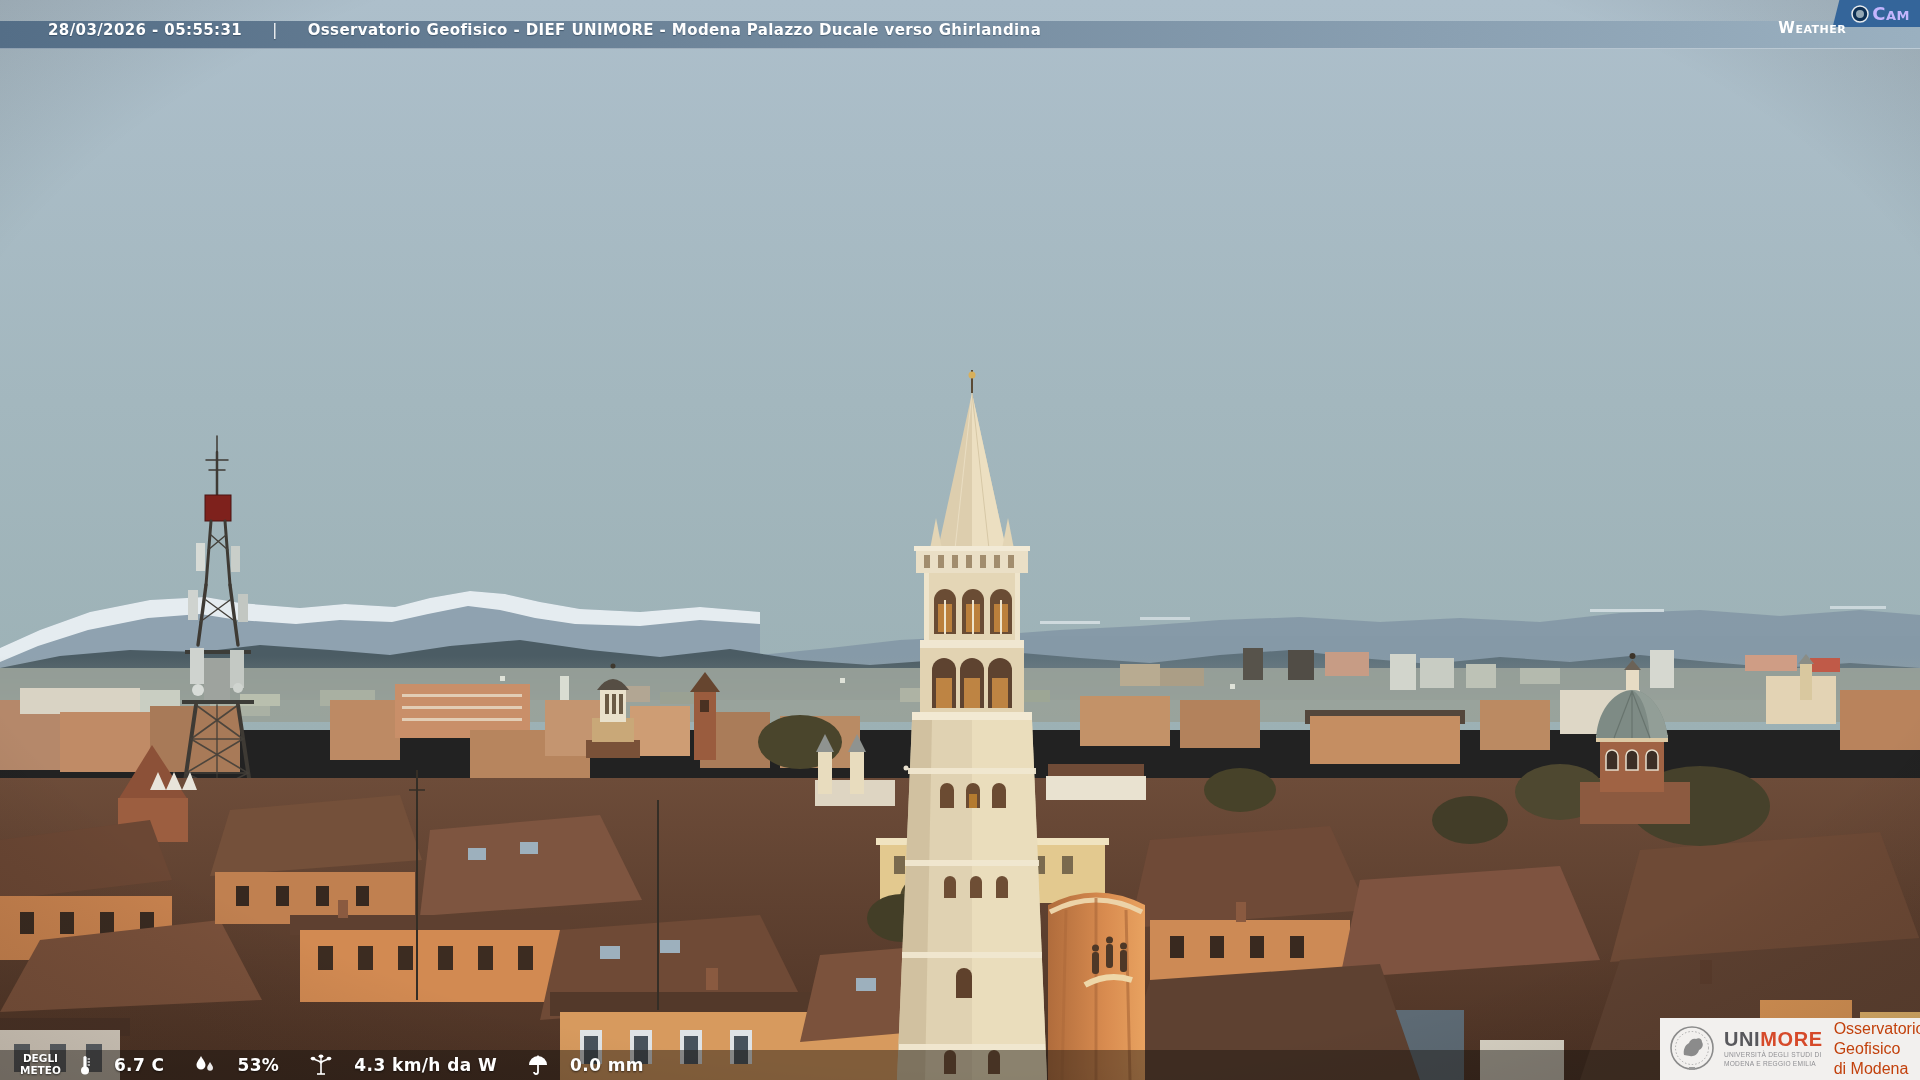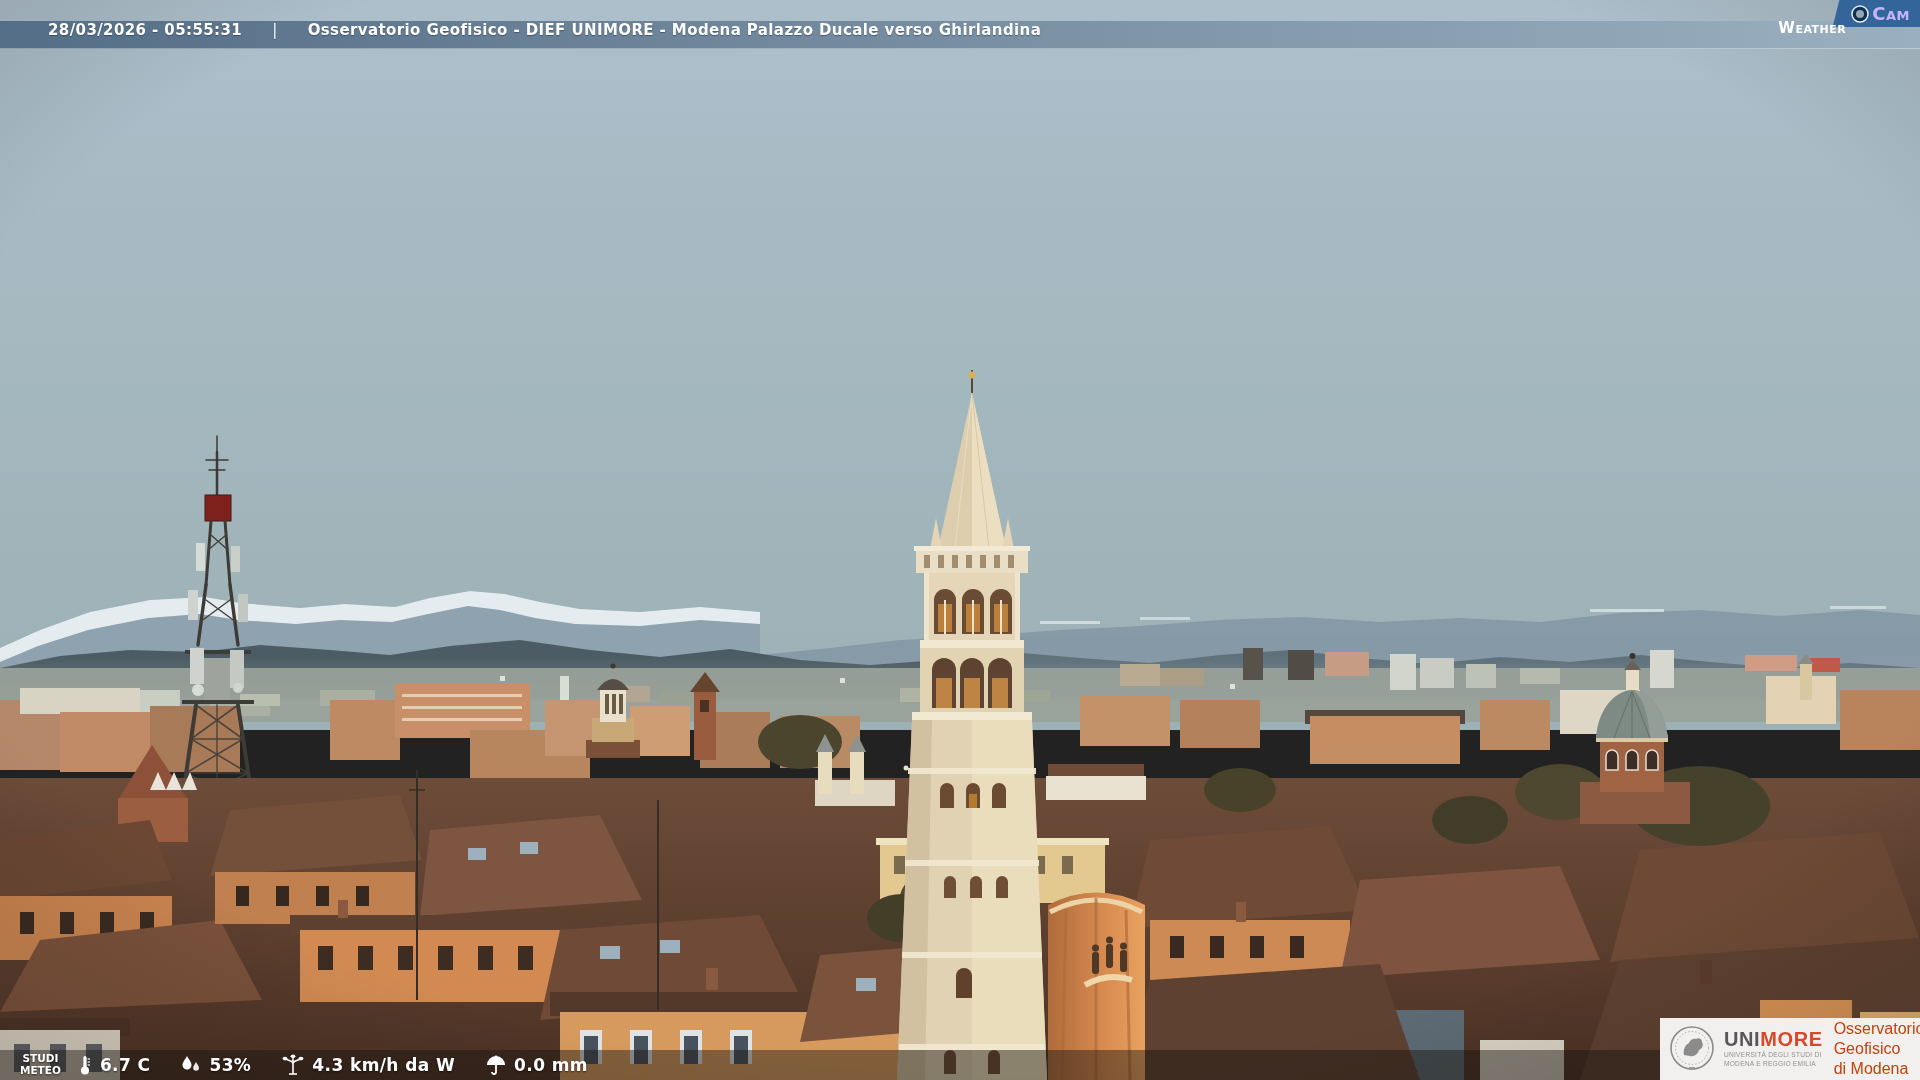--- a/index.html
+++ b/index.html
@@ -22,21 +22,21 @@
     font-variant:small-caps;letter-spacing:.5px;margin-right:5px;margin-top:29px;}
   .wcam-icon{position:relative;z-index:2;margin-right:3px;display:flex;}
   .wcam-cam{position:relative;z-index:2;color:#c4b5fd;font-weight:800;font-size:18px;
     letter-spacing:.5px;margin-right:10px;font-variant:small-caps;}
 
   
   .databar{position:absolute;left:0;right:0;bottom:0;height:30px;z-index:10;
     background:rgba(24,19,16,.45);display:flex;align-items:center;color:#fff;}
   .dati{font-size:10.5px;font-weight:bold;line-height:1.1;text-align:center;
     margin:0 16px 0 20px;text-shadow:0 1px 2px rgba(0,0,0,.6);}
-  .reading{display:flex;align-items:center;gap:7px;margin-right:30px;
+  .reading{display:flex;align-items:center;gap:21px;margin-right:30px;
     font-size:17px;font-weight:bold;letter-spacing:.4px;
     text-shadow:0 1px 2px rgba(0,0,0,.6);}
   .reading svg{display:block;}
 
   
   .branding{position:absolute;right:0;bottom:0;width:260px;height:62px;z-index:12;
     background:#f2f0ee;display:flex;align-items:center;box-sizing:border-box;
     padding-left:8px;font-family:"Liberation Sans",sans-serif;}
   .seal{flex:0 0 auto;margin-right:8px;display:flex;}
   .uni-block{display:flex;flex-direction:column;}
@@ -447,21 +447,21 @@
       <svg width="18" height="18" viewBox="0 0 18 18">
         <circle cx="9" cy="9" r="8" fill="#0e3054" stroke="#e8ecef" stroke-width="1.5"></circle>
         <circle cx="9" cy="9" r="4" fill="#93a7b4"></circle>
       </svg>
     </span>
     <span class="wcam-cam">Cam</span>
   </div>
 
   <div class="databar">
     <div class="dati">
-      <div>STUDI</div>
+      <div>DEGLI</div>
       <div>METEO</div>
     </div>
     <div class="reading">
       <svg width="16" height="22" viewBox="0 0 16 22">
         <rect x="6.4" y="2" width="3.2" height="12" rx="1.6" fill="#fff"></rect>
         <circle cx="8" cy="16.5" r="4" fill="#fff"></circle>
         <line x1="10.6" y1="5" x2="13" y2="5" stroke="#fff" stroke-width="1.2"></line>
         <line x1="10.6" y1="8" x2="13" y2="8" stroke="#fff" stroke-width="1.2"></line>
         <line x1="10.6" y1="11" x2="13" y2="11" stroke="#fff" stroke-width="1.2"></line>
       </svg>

